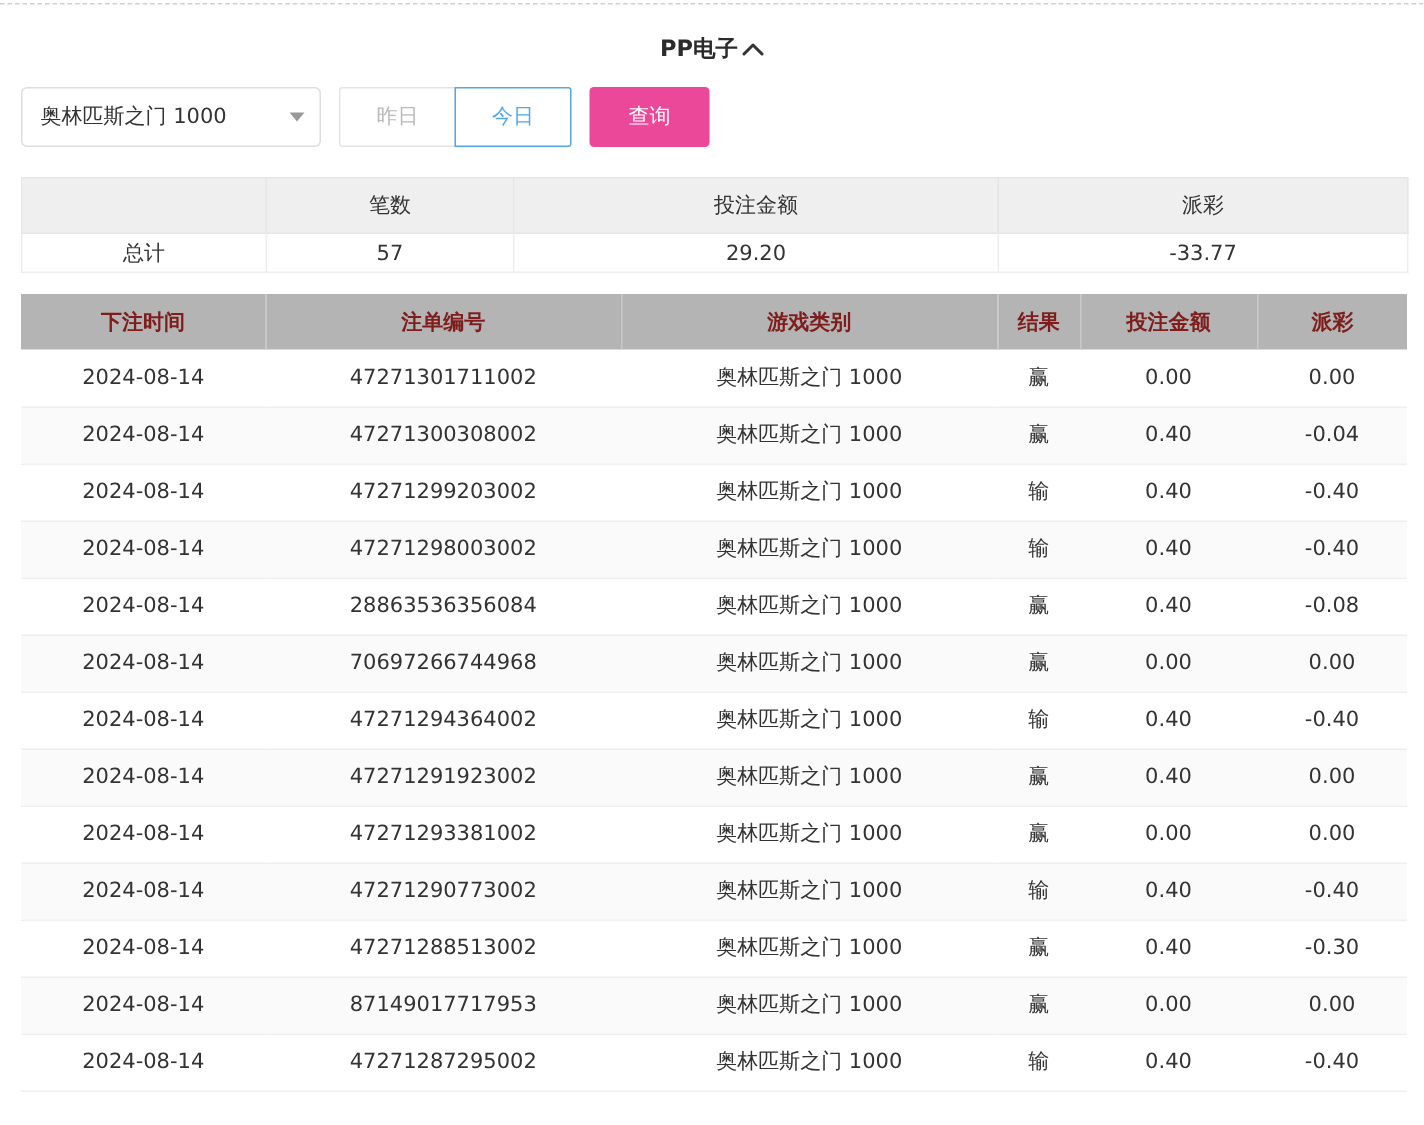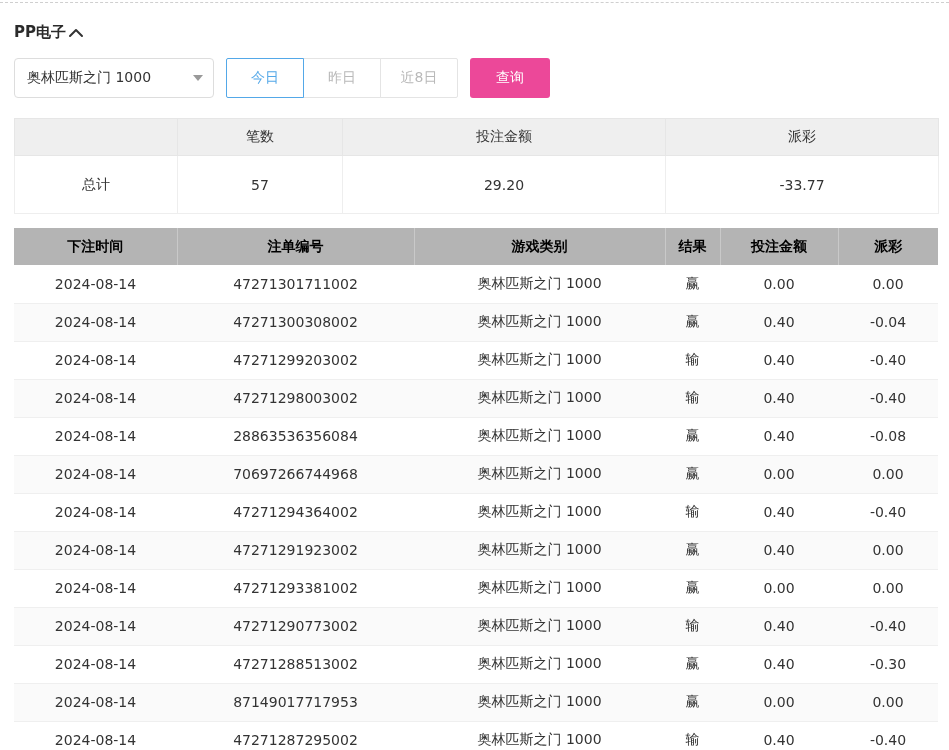--- a/index.html
+++ b/index.html
@@ -7,21 +7,21 @@
   body {
     width: 949px; height: 750px; overflow: hidden;
     background: #ffffff; color: #333;
     font-family: "DejaVu Sans", "Liberation Sans", sans-serif;
     font-size: 14px;
   }
   .top-divider { border-top: 1px dashed #cfcfcf; margin-top: 2px; }
   .container { padding: 0 11px 0 14px; }
 
   
-  .section-header { display: flex; justify-content: flex-start; align-items: center; padding: 20px 0 16px 0; }
+  .section-header { display: flex; justify-content: center; align-items: center; padding: 20px 0 16px 0; }
   .section-title { font-size: 15px; font-weight: bold; color: #2b2b2b; }
   .collapse-btn { background: none; border: none; padding: 2px; cursor: pointer; line-height: 0; }
 
   
   .filters { display: flex; align-items: center; margin-bottom: 20px; }
   .select-box {
     width: 200px; height: 40px; border: 1px solid #ddd; border-radius: 4px;
     display: flex; align-items: center; justify-content: space-between;
     padding: 0 10px 0 12px; cursor: pointer; background: #fff; color: #333;
   }
@@ -48,28 +48,28 @@
     background: #ec4899; color: #fff; font-size: 14px; cursor: pointer; font-family: inherit;
   }
 
   
   .summary-table { width: 100%; border-collapse: collapse; table-layout: fixed; margin-bottom: 14px; }
   .summary-table th {
     background: #efefef; height: 37px; font-weight: normal; color: #333;
     text-align: center; border: 1px solid #e6e6e6; font-size: 14px;
   }
   .summary-table td {
-    height: 58px; text-align: center; border: 1px solid #eeeeee; background: #fff; color: #333;
+    height: 26px; text-align: center; border: 1px solid #eeeeee; background: #fff; color: #333;
   }
   .neg { color: #f0545c; }
 
   
   .records-table { width: 100%; border-collapse: collapse; table-layout: fixed; text-align: center; }
   .records-table thead th {
-    background: #b4b4b4; color: #000000; font-weight: bold; height: 37px;
+    background: #b4b4b4; color: #7f1d1d; font-weight: bold; height: 37px;
     font-size: 14px; border-left: 1px solid #c9c9c9;
   }
   .records-table thead th:first-child { border-left: none; }
   .records-table tbody td {
     height: 38px; border-bottom: 1px solid #efefef; color: #333;
   }
   .records-table tbody tr:nth-child(even) { background: #fafafa; }
 </style>
 </head>
 <body>
@@ -90,23 +90,22 @@
   </div>
 
   <div class="filters">
     <div class="select-box">
       <span>奥林匹斯之门 1000</span>
       <span class="select-caret"></span>
     </div>
 
 
     <div class="btn-group">
+      <button class="quick-btn">昨日</button>
       <button class="quick-btn active">今日</button>
-      <button class="quick-btn">昨日</button>
-      <button class="quick-btn">近8日</button>
     </div>
 
     <button class="query-btn">查询</button>
   </div>
 
   <table class="summary-table">
     <colgroup>
         <col style="width:163px">
         <col style="width:165px">
         <col style="width:323px">

